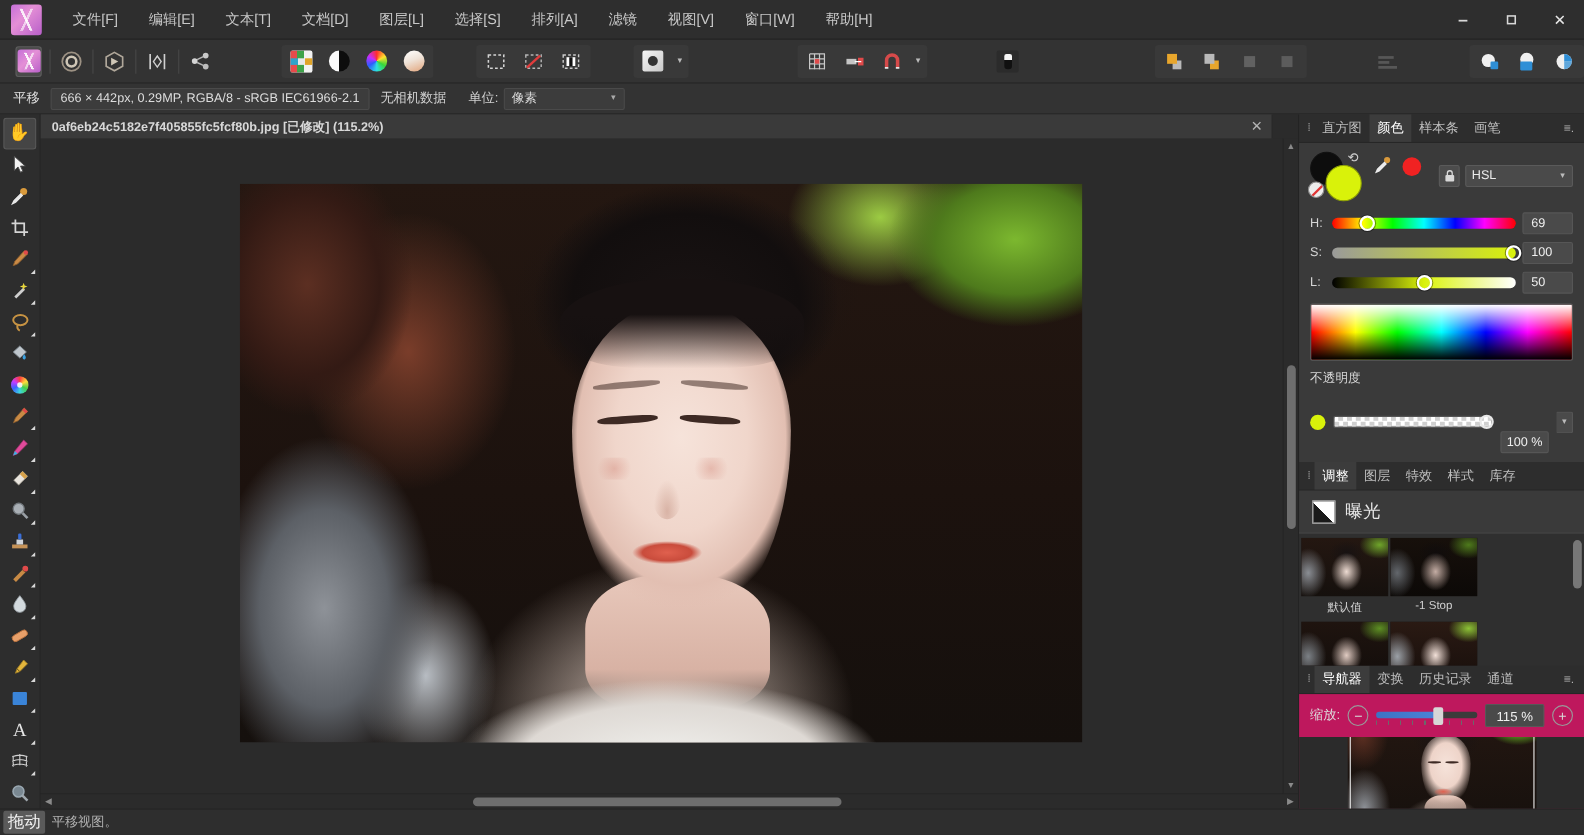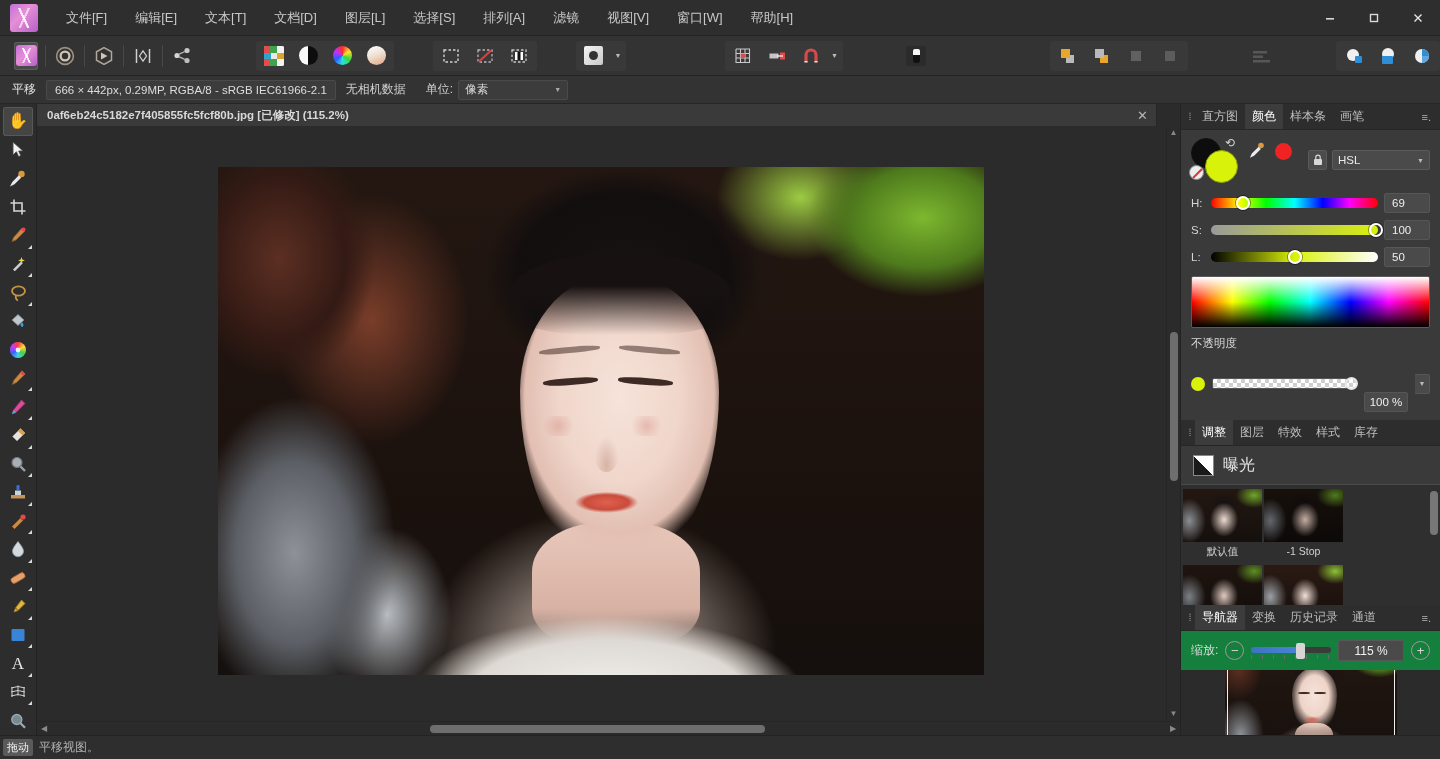--- a/index.html
+++ b/index.html
@@ -318,35 +318,35 @@
   .preset .thumb {
     width: 79px; height: 53px; overflow: hidden; position: relative; background: #1b1412;
   }
   .preset .thumb .mini { position: absolute; inset: 0; transform: scale(1); }
   .preset .cap { text-align: center; font-size: 10.5px; color: #d0d0d0; padding: 3px 0 4px; }
   .preset-strip2 { display: flex; gap: 2px; padding: 0 2px; background: #2f2f2f; height: 40px; overflow: hidden; }
   .pscroll {
     position: absolute; right: 2px; top: 6px; width: 8px; height: 44px; border-radius: 4px; background: #777;
   }
 
-  .navpanel { background: #15803d; flex: 1 1 auto; display: flex; flex-direction: column; min-height: 0; }
+  .navpanel { background: #be185d; flex: 1 1 auto; display: flex; flex-direction: column; min-height: 0; }
   .zoomrow { display: flex; align-items: center; gap: 7px; padding: 9px 10px; }
   .zoomlabel { font-size: 12px; color: #dcdcdc; }
   .circbtn {
     width: 19px; height: 19px; border-radius: 50%; border: 1px solid #9a9a9a; color: #d8d8d8;
     display: flex; align-items: center; justify-content: center; font-size: 13px; line-height: 1;
   }
   .zslider { flex: 1 1 auto; position: relative; height: 16px; }
   .zslider .zbar { position: absolute; left:0; right:0; top: 4px; height: 6px; border-radius: 3px;
     background: linear-gradient(90deg,#3d73c4 0%, #4a82d6 58%, #3b3b3b 58%, #3b3b3b 100%); }
   .zslider .zknob { position: absolute; left: 56%; top: 0; width: 9px; height: 16px; border-radius: 2px; background: #d6d6d6; }
   .zslider .ticks { position:absolute; left:0; right:0; top:12px; height:4px;
     background: repeating-linear-gradient(90deg, #6a6a6a 0 1px, transparent 1px 11px); }
   .znum {
-    width: 66px; height: 21px; background: #4a4a4a; border: 1px solid #585858; border-radius: 2px;
+    width: 54px; height: 21px; background: #4a4a4a; border: 1px solid #585858; border-radius: 2px;
     font-size: 12px; color: #f0f0f0; display: flex; align-items: center; justify-content: center;
   }
   .navthumb {
     flex: 1 1 auto; position: relative; overflow: hidden; background: #2b2b2b;
     display: flex; align-items: center; justify-content: center;
   }
   .navthumb .mini2 { width: 172px; height: 114px; position: relative; overflow: hidden; }
   .navthumb .viewrect { position: absolute; inset: 2px 2px 2px 2px; border: 1px solid #f0f0f0; }
 
   
@@ -369,21 +369,21 @@
   .wm-url {
     position: absolute; left: 88px; top: 27px; font-size: 15px; font-weight: bold;
     color: #1f8a3f; font-family: "Liberation Sans", sans-serif;
   }
 
   
   .statusbar {
     height: 24px; background: #2e2e2e; border-top: 1px solid #232323;
     display: flex; align-items: center; font-size: 12px; flex: 0 0 24px; padding-left: 3px;
   }
-  .status-key { background: #5a5a5a; color: #f2f2f2; padding: 1px 4px; border-radius: 2px; font-size: 11px; }
+  .status-key { background: #5a5a5a; color: #f2f2f2; padding: 1px 4px; border-radius: 2px; font-size: 15px; }
   .status-txt { color: #b0b0b0; margin-left: 6px; font-size: 12px; }
 </style>
 </head>
 <body>
 
 <div class="app">
 
   <div class="menubar">
     <div class="applogo"></div>
     <div class="menu-item">文件[F]</div>

